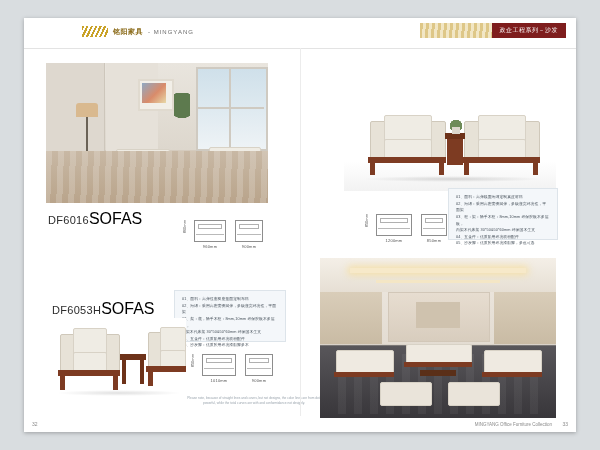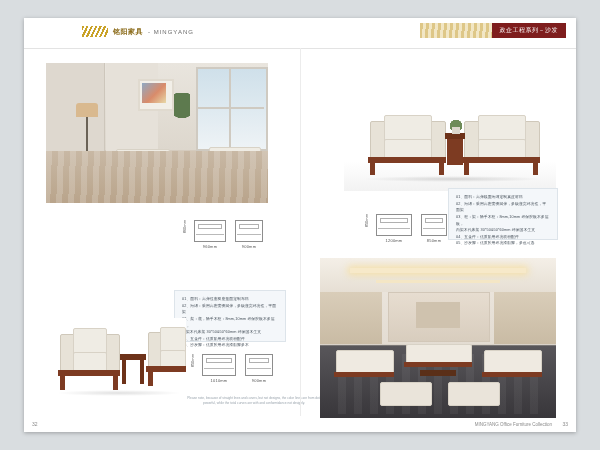--- a/index.html
+++ b/index.html
@@ -148,20 +148,23 @@
     <div class="wood" style="left:210px;top:122px;width:5px;height:12px;"></div>
 
     <div class="tbl" style="left:126px;top:104px;width:22px;height:6px;"></div>
     <div class="tbl" style="left:128px;top:110px;width:3px;height:16px;"></div>
     <div class="tbl" style="left:143px;top:110px;width:3px;height:16px;"></div>
 
     <div class="floor" style="height:52px;background:linear-gradient(180deg,#c8b8a4,#b9a48b);"></div>
     <div style="position:absolute;left:0;bottom:0;width:100%;height:52px;background:repeating-linear-gradient(92deg,rgba(255,255,255,.18) 0 6px,transparent 6px 12px);"></div>
   </div>
 
+  <div class="caption" style="left:24px;top:192px;">
+    <span class="cap-code">DF6016</span><span class="sfx">SOFAS</span>
+  </div>
 
   <div class="specs" style="left:170px;top:202px;">
     <div class="vdim" style="left:-12px;top:0;">860mm</div>
     <div class="spec">
       <div class="spec-box" style="width:30px;height:20px;"></div>
       <div class="spec-label">960mm</div>
     </div>
     <div class="spec">
       <div class="spec-box" style="width:26px;height:20px;"></div>
       <div class="spec-label">900mm</div>
@@ -212,20 +215,23 @@
     <ul>
       <li>01、面料：高弹线面海绵定制真皮材料</li>
       <li>02、海绵：采用高密度慢回弹，多级座宽环境性，平面架</li>
       <li>03、框：架：除手木框：8mm,10mm 环保胶板木多层板，</li>
       <li>    内架木代床架 30*50&amp;50*60mm 环保国木生支</li>
       <li>04、五金件：优质船用环境喷粉配件</li>
       <li>05、沙发脚：优质胶用环境漆船脚，多色可选</li>
     </ul>
   </div>
 
+  <div class="caption" style="left:28px;top:282px;">
+    <span class="cap-code">DF6053H</span><span class="sfx">SOFAS</span>
+  </div>
 
   <div class="card" style="left:150px;top:272px;width:112px;height:52px;">
     <ul>
       <li>01、面料：高弹性座椅座垫面定制布料</li>
       <li>02、海绵：采用高密度慢回弹，多级座宽环境性，平面架</li>
       <li>03、架：底，除手木框：8mm,10mm 环保胶板木多层板，</li>
       <li>    内架木代床架 30*50&amp;50*60mm 环保国木生支</li>
       <li>04、五金件：优质船用环境喷粉配件</li>
       <li>05、沙发脚：优质胶用环境漆船脚多木</li>
     </ul>

